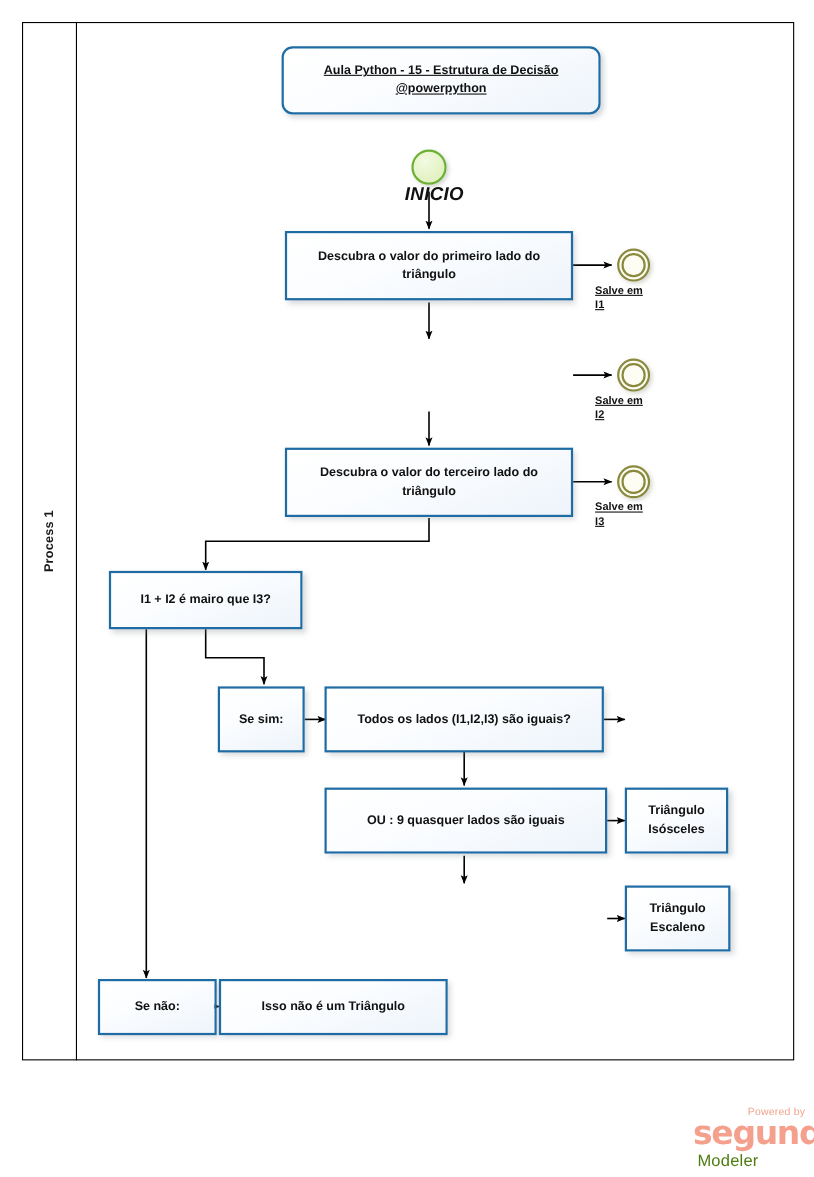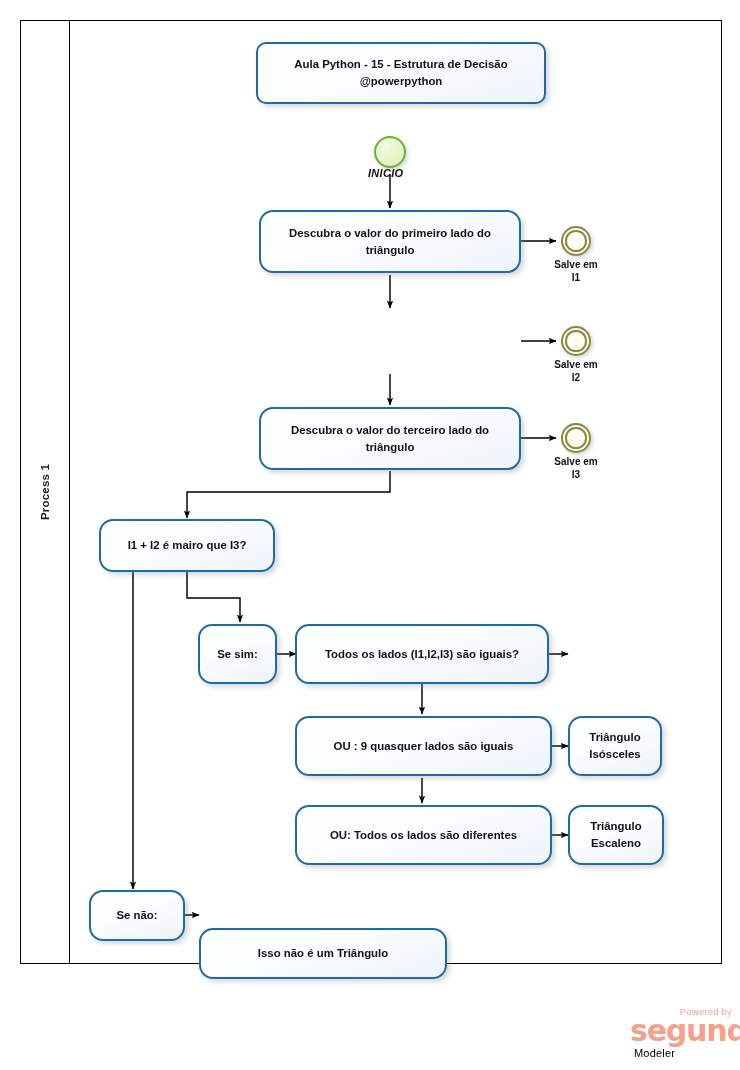--- a/index.html
+++ b/index.html
@@ -24,74 +24,74 @@
     display:flex;align-items:center;justify-content:center;
   }
   .lane-title span{
     transform:rotate(-90deg);white-space:nowrap;
     font-size:11.5px;font-weight:bold;color:#1a1a1a;letter-spacing:.2px;
   }
 
   
   .task{
     position:absolute;box-sizing:border-box;
-    border:2.2px solid #1f6ca4;border-radius:14px;
+    border:2.2px solid #1f6ca4;border-radius:0;
     background:linear-gradient(160deg,#ffffff 0%,#fbfdff 42%,#eef4fb 100%);
     box-shadow:3px 3px 5px rgba(120,130,140,.30);
     display:flex;align-items:center;justify-content:center;
     text-align:center;
     font-size:11.4px;font-weight:bold;color:#111;
     line-height:1.45;
     padding:2px 7px;
   }
-  .task.title-box{border-radius:10px;}
+  .task.title-box{border-radius:10px;text-decoration:underline;}
 
   
   .start-event{
     position:absolute;width:32px;height:32px;border-radius:50%;
     border:2.4px solid #6cb033;
     background:radial-gradient(circle at 38% 32%,#f3fae2 0%,#e4f3c6 60%,#dcefb6 100%);
     box-shadow:2px 2px 4px rgba(130,140,130,.35);
     box-sizing:border-box;
   }
   .start-label{
-    position:absolute;font-size:11px;font-weight:bold;font-style:italic;
+    position:absolute;font-size:17px;font-weight:bold;font-style:italic;
     color:#111;white-space:nowrap;letter-spacing:.3px;
   }
 
   
   .inter-event{
     position:absolute;width:30px;height:30px;border-radius:50%;
     border:2.2px solid #8a8a3f;background:#fefdf4;box-sizing:border-box;
     box-shadow:2px 2px 4px rgba(140,140,120,.35);
   }
   .inter-event::after{
     content:"";position:absolute;left:2.4px;top:2.4px;right:2.4px;bottom:2.4px;
     border:2.2px solid #8a8a3f;border-radius:50%;
   }
   .event-label{
     position:absolute;font-size:10px;font-weight:bold;color:#111;
-    text-align:center;line-height:1.25;white-space:pre-line;width:70px;
+    line-height:1.25;white-space:pre-line;width:70px;text-decoration:underline;
   }
 
   
   .flow{position:absolute;left:0;top:0;width:740px;height:1070px;pointer-events:none;}
 
   
   .brand{position:absolute;left:630px;top:1006px;width:104px;height:56px;}
   .brand .pw{
     position:absolute;right:2px;top:0;font-size:9.5px;color:#f0a48f;letter-spacing:.2px;padding-left:38px;
   }
   .brand .bz{
     position:absolute;left:0;top:10px;font-size:30px;line-height:30px;
     color:#f4a08c;font-weight:bold;letter-spacing:-1.2px;
     font-family:"DejaVu Sans",sans-serif;
   }
   .brand .md{
-    position:absolute;left:4px;top:41px;font-size:11px;color:#000000;letter-spacing:.2px;
+    position:absolute;left:4px;top:41px;font-size:15px;color:#4d7c0f;letter-spacing:.2px;
   }
 </style>
 </head>
 <body>
 
 <div id="canvas">
 
   <div class="pool"></div>
   <div class="lane-header">
     <div class="lane-title">
@@ -169,27 +169,26 @@
 
   <div class="task" style="left:198px;top:624px;width:79px;height:60px;">Se sim:</div>
 
   <div class="task" style="left:295px;top:624px;width:254px;height:60px;">Todos os lados (I1,I2,I3)  são iguais?</div>
 
 
   <div class="task" style="left:295px;top:716px;width:257px;height:60px;">OU :  9 quasquer lados são iguais</div>
 
   <div class="task" style="left:568px;top:716px;width:94px;height:60px;">Triângulo Isósceles</div>
 
-  <div class="task" style="left:295px;top:805px;width:257px;height:60px;">OU: Todos os lados são diferentes</div>
 
   <div class="task" style="left:568px;top:805px;width:96px;height:60px;">Triângulo Escaleno</div>
 
-  <div class="task" style="left:89px;top:890px;width:96px;height:51px;text-align:right;">Se não:</div>
+  <div class="task" style="left:89px;top:890px;width:108px;height:51px;text-align:right;">Se não:</div>
 
-  <div class="task" style="left:199px;top:928px;width:248px;height:51px;">Isso não é um Triângulo</div>
+  <div class="task" style="left:199px;top:890px;width:208px;height:51px;">Isso não é um Triângulo</div>
 
   <div class="brand">
     <div class="pw">Powered by</div>
     <div class="bz">segundo</div>
     <div class="md">Modeler</div>
   </div>
 
 </div>
 
 </body></html>

